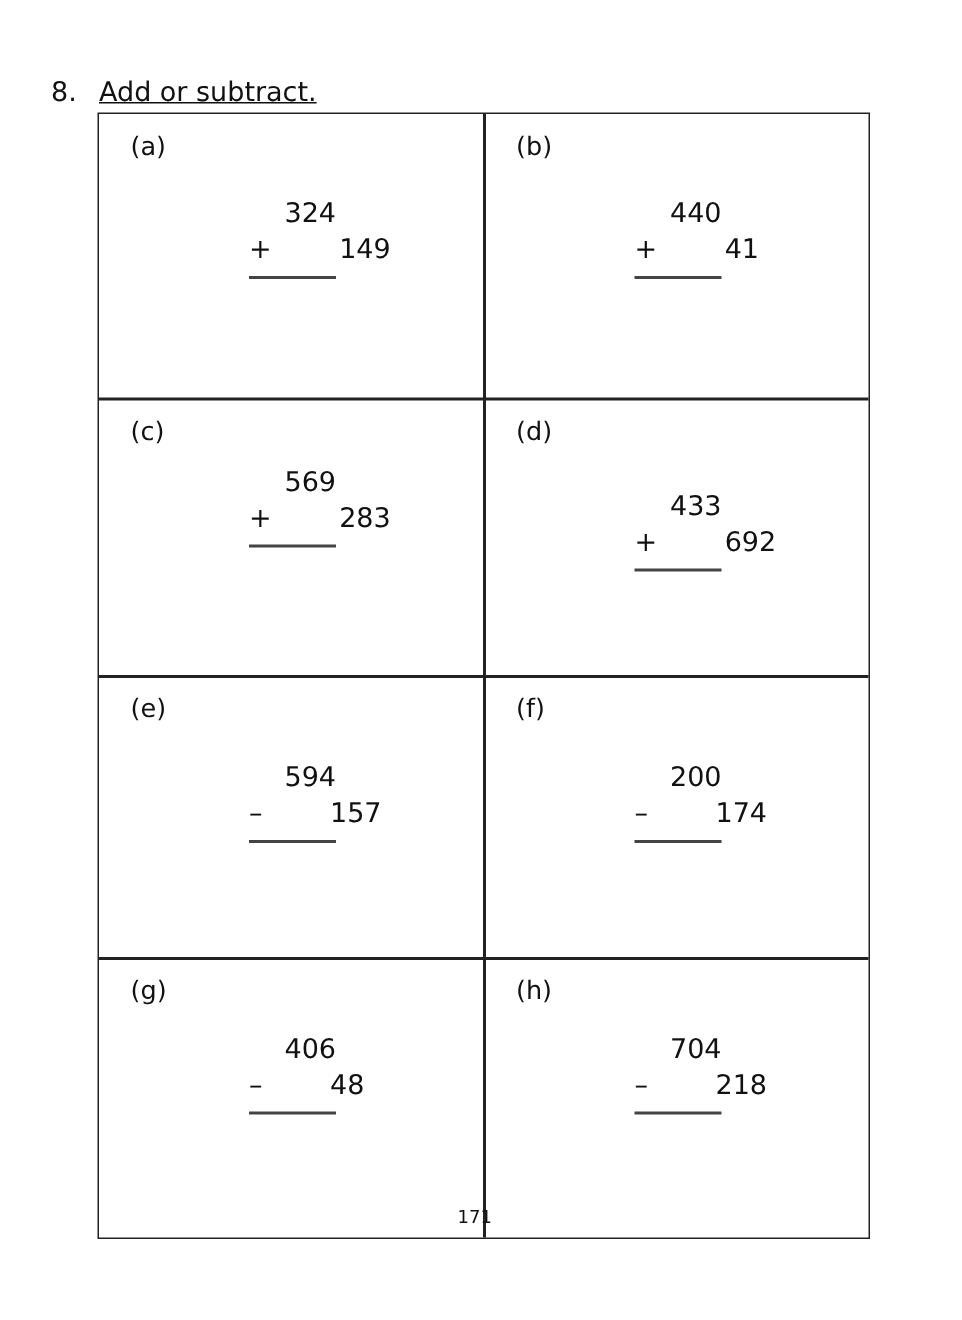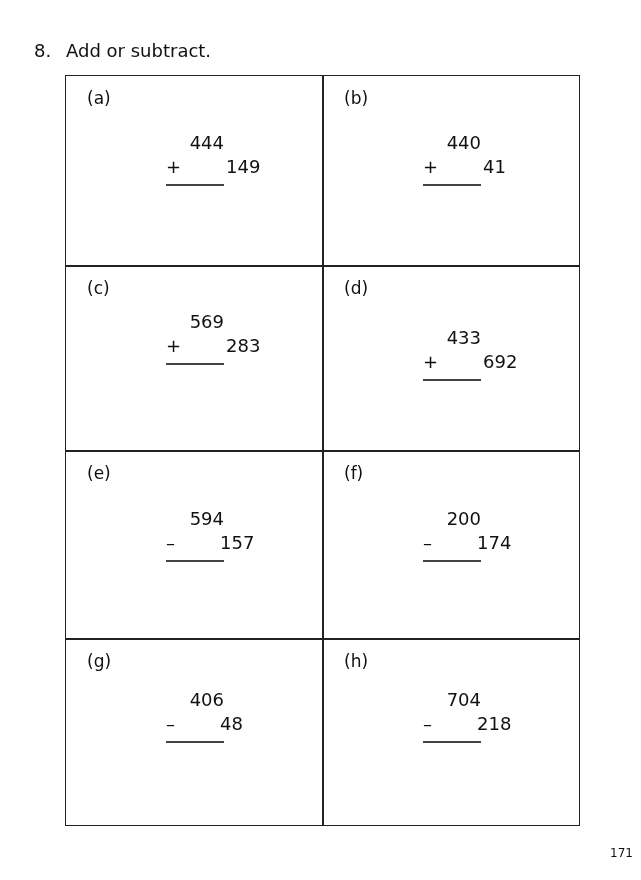--- a/index.html
+++ b/index.html
@@ -1,48 +1,48 @@
 <!DOCTYPE html>
 <html><head>
 <meta charset="utf-8">
 <style>
   html, body { margin: 0; padding: 0; background: #ffffff; }
   body { width: 641px; height: 880px; position: relative; overflow: hidden;
          font-family: "DejaVu Sans", sans-serif; color: #111; }
-  .heading { position: absolute; left: 34px; top: 40px; font-size: 18px; white-space: pre; }
+  .heading { position: absolute; left: 34px; top: 51px; font-size: 18px; white-space: pre; text-decoration: underline; }
   .heading .num { display: inline-block; width: 32px; }
   .grid { position: absolute; left: 65px; top: 75px; width: 515px; height: 751px;
           border: 1.5px solid #222; box-sizing: border-box; }
   .cell { position: absolute; box-sizing: border-box; }
   .vline { position: absolute; left: 256px; top: 0; bottom: 0; width: 1.5px; background: #222; }
   .hline { position: absolute; left: 0; right: 0; height: 1.5px; background: #222; }
   .label { position: absolute; left: 21px; top: 12px; font-size: 17px; }
   .problem { position: absolute; left: 100px; width: 58px; font-size: 18px; line-height: 24px; }
   .problem .row { display: flex; justify-content: space-between; }
   .problem .op { text-align: left; }
   .problem .val { text-align: right; margin-left: 45px; }
   .problem .top { text-align: right; }
   .problem .rule { height: 1.5px; background: #444; margin-top: 5px; width: 58px; }
-  .pagenum { position: absolute; left: 0; width: 633px; top: 846px; text-align: right; font-size: 12px; }
+  .pagenum { position: absolute; left: 0; width: 633px; top: 804px; text-align: center; font-size: 12px; }
 </style>
 </head>
 <body>
 
 <div class="heading"><span class="num">8.</span><span>Add or subtract.</span></div>
 
 <div class="grid">
   <div class="vline"></div>
   <div class="hline" style="top:189px"></div>
   <div class="hline" style="top:374px"></div>
   <div class="hline" style="top:562px"></div>
 
   <div class="cell" style="left:0;top:0;width:256px;height:189px">
     <div class="label">(a)</div>
     <div class="problem" style="top:55px">
-      <div class="top">444</div>
+      <div class="top">324</div>
       <div class="row">
           <span class="op">+</span>
           <span class="val">149</span>
         </div>
       <div class="rule"></div>
     </div>
   </div>
   <div class="cell" style="left:257px;top:0;width:256px;height:189px">
     <div class="label">(b)</div>
     <div class="problem" style="top:55px">

